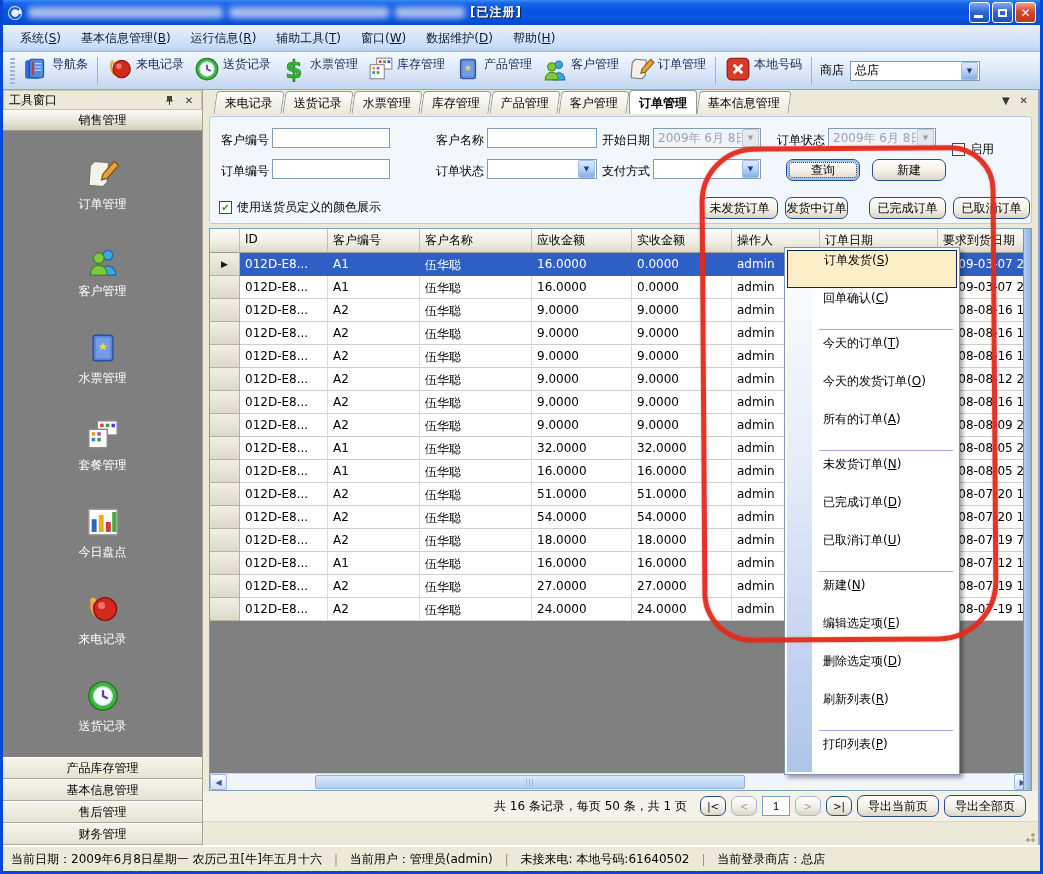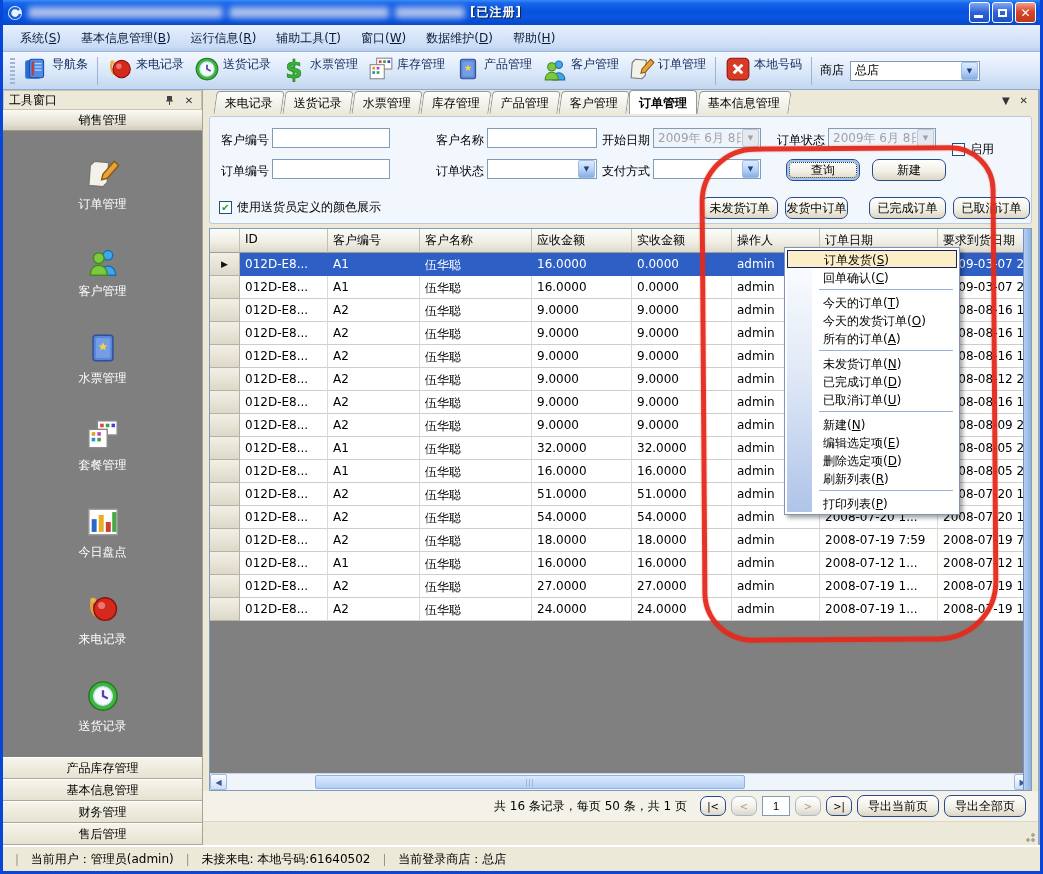--- a/index.html
+++ b/index.html
@@ -133,21 +133,21 @@
 
   
   .statusbar { height:26px; flex:0 0 26px; background:#ECE9D8; border-top:2px solid #fff; display:flex; align-items:center; padding:0 8px; gap:8px; white-space:nowrap; overflow:hidden; }
   .sb-sep { color:#7A7A6A; }
 
   
   .ctx-menu { position:absolute; left:781px; top:247px; width:176px; z-index:50;
     background:#fff; border:1px solid #8292B8; box-shadow:3px 3px 4px rgba(0,0,0,.35); padding:2px; }
   .ctx-menu::before { content:""; position:absolute; left:2px; top:2px; bottom:2px; width:25px;
     background:linear-gradient(180deg,#FDFEFF 0%,#E2EAF7 45%,#AFC4E8 100%); }
-  .menu-item { position:relative; height:18px; line-height:21px; padding-left:36px; white-space:nowrap; cursor:default; }
+  .menu-item { position:relative; height:38px; line-height:21px; padding-left:36px; white-space:nowrap; cursor:default; }
   .menu-item.hl { background:#FCEEC6; border:1px solid #16245E; line-height:19px; }
   .menu-sep { position:relative; height:7px; }
   .menu-sep::after { content:""; position:absolute; left:32px; right:4px; top:3px; border-top:1px solid #9BB0D4; }
 
   
   .annotation { position:absolute; left:698px; top:146px; width:296px; height:496px; z-index:60; pointer-events:none;
     border:5px solid #E42A1C; border-radius:55px 45px 60px 50px; transform:rotate(-.4deg); opacity:.95;
     box-shadow:0 0 2px rgba(228,42,28,.5), inset 0 0 2px rgba(228,42,28,.5); }
 </style>
 </head>
@@ -373,22 +373,22 @@
                 <circle cx="12" cy="12" r="6.6" fill="#F4FAFF" stroke="#CDE2F4"></circle>
                 <path d="M12 8v4l3.4 1.8" stroke="#5B3FA8" stroke-width="1.6" fill="none"></path>
               </svg>
             </span>
           <span>送货记录</span>
         </div>
       </div>
       <div class="side-groups">
         <div class="side-group-btn">产品库存管理</div>
         <div class="side-group-btn">基本信息管理</div>
+        <div class="side-group-btn">售后管理</div>
         <div class="side-group-btn">财务管理</div>
-        <div class="side-group-btn">售后管理</div>
       </div>
     </div>
 
     <div class="main">
 
       <div class="tabs-row">
         <span class="tab"><span>来电记录</span></span>
         <span class="tab"><span>送货记录</span></span>
         <span class="tab"><span>水票管理</span></span>
         <span class="tab"><span>库存管理</span></span>
@@ -672,20 +672,21 @@
         <span class="xp-btn exp-btn">导出全部页</span>
       </div>
 
       <div class="bottom-strip">
         <span class="grip"></span>
       </div>
     </div>
   </div>
 
   <div class="statusbar">
+    <span>当前日期：2009年6月8日星期一 农历己丑[牛]年五月十六</span>
     <span class="sb-sep">｜</span>
     <span>当前用户：管理员(admin)</span>
     <span class="sb-sep">｜</span>
     <span>未接来电: 本地号码:61640502</span>
     <span class="sb-sep">｜</span>
     <span>当前登录商店：总店</span>
   </div>
 
   <div class="ctx-menu">
 

